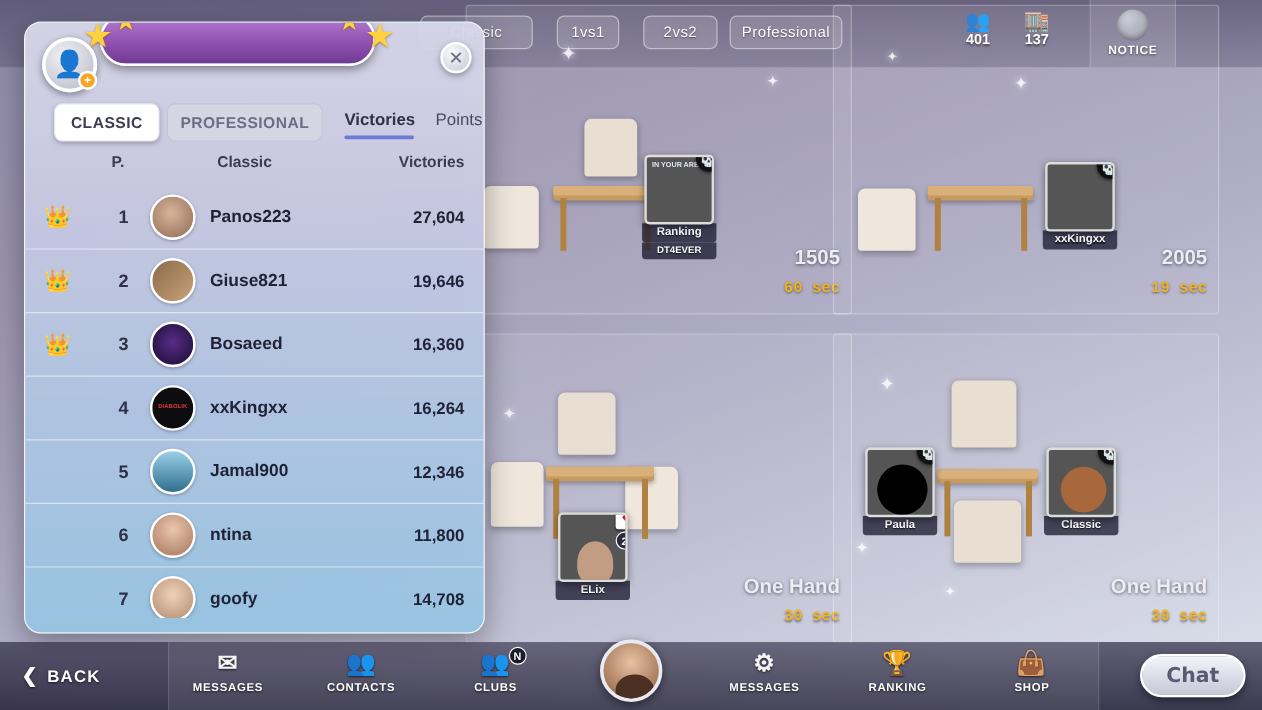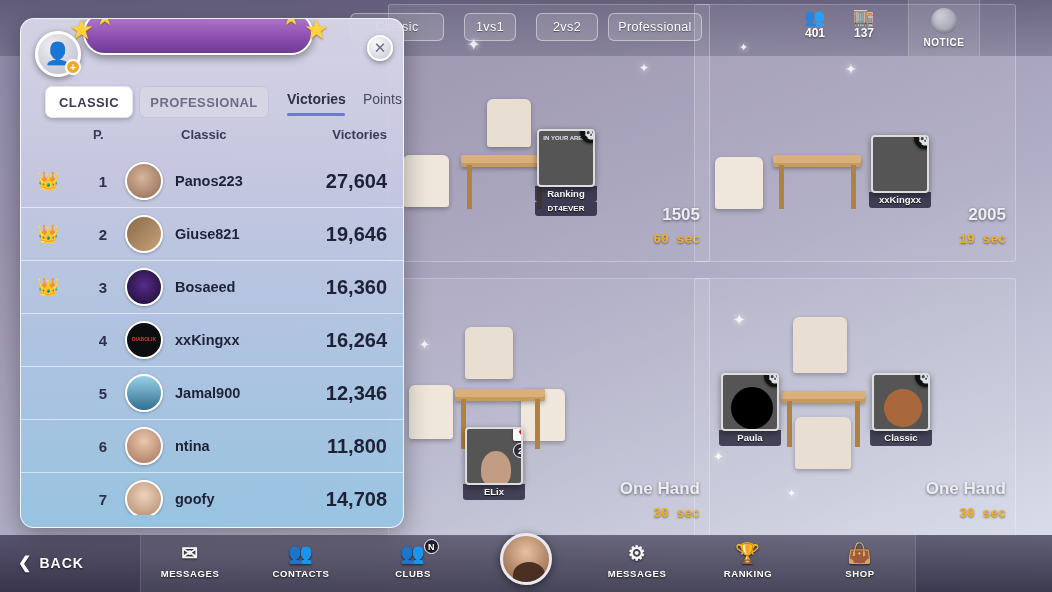--- a/index.html
+++ b/index.html
@@ -216,21 +216,21 @@
     border-bottom:1px solid rgba(255,255,255,.55);
     display:flex; align-items:center;
   }
   .row .crown { position:absolute; left:16px; font-size:18px; }
   .row .pos { position:absolute; left:72px; width:20px; text-align:center; font-size:15px; color:#2e3048; font-weight:bold;}
   .row .pav {
     position:absolute; left:104px; width:38px; height:38px; border-radius:50%;
     border:2px solid #fff; box-shadow:0 1px 3px rgba(0,0,0,.3); overflow:hidden;
   }
   .row .nick { position:absolute; left:154px; font-size:14.5px; color:#1f2136; font-weight:bold; }
-  .row .vic { position:absolute; right:18px; font-size:20px; color:#1f2136; font-weight:bold; }
+  .row .vic { position:absolute; right:18px; font-size:14px; color:#1f2136; font-weight:bold; }
 
   .pa1{background:radial-gradient(circle at 45% 40%,#d8b49a,#8d6a55);}
   .pa2{background:linear-gradient(135deg,#8a6b4a,#c8a278);}
   .pa3{background:radial-gradient(circle at 50% 45%,#5b2b8a,#140d2b);}
   .pa4{background:#0d0d10;}
   .pa4:after{content:"DIABOLIK";position:absolute;left:0;right:0;top:13px;text-align:center;font-size:5px;color:#e53636;font-weight:bold;}
   .pa5{background:linear-gradient(180deg,#9ad0e8,#2f6f8f);}
   .pa6{background:radial-gradient(circle at 50% 35%,#e9c7ae,#a7745a);}
   .pa7{background:radial-gradient(circle at 50% 40%,#efd2bb,#b08a6d);}
 
@@ -520,13 +520,14 @@
   </div>
   <div class="nav active" id="nav-ranking">
     <span class="ic">🏆</span>
     <span class="tl">RANKING</span>
   </div>
   <div class="nav" id="nav-shop">
     <span class="ic">👜</span>
     <span class="tl">SHOP</span>
   </div>
 
+  <div class="chat">Chat</div>
 </div>
 
 </body></html>

